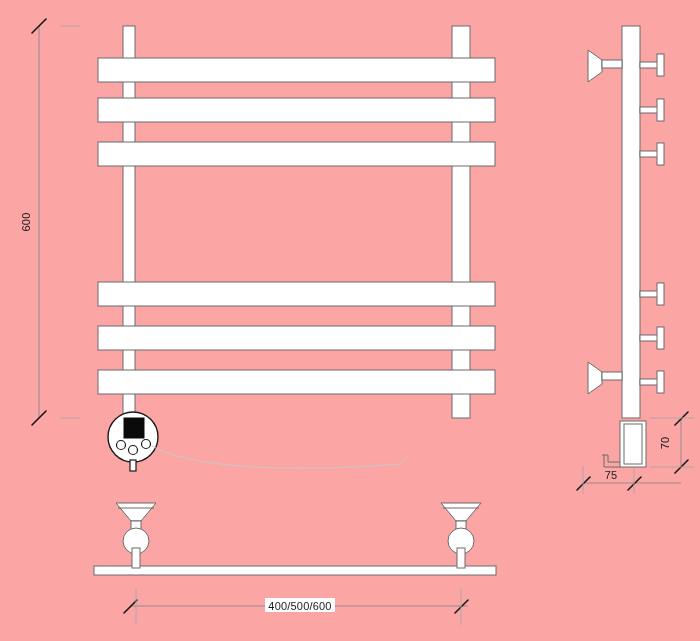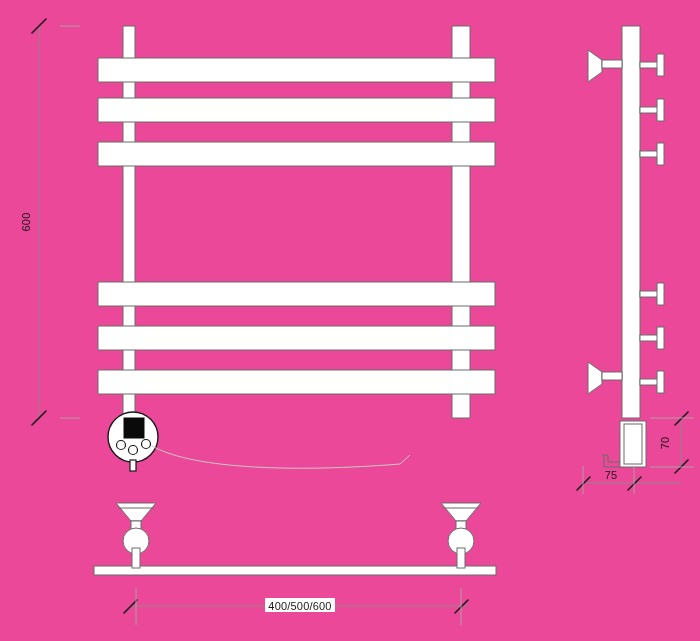--- a/index.html
+++ b/index.html
@@ -10,21 +10,21 @@
   body {
     width: 700px;
     height: 641px;
     font-family: "Liberation Sans", sans-serif;
     overflow: hidden;
   }
   #drawing-root {
     position: relative;
     width: 700px;
     height: 641px;
-    background: #ec4899;
+    background: #fca5a5;
   }
   svg#tech-drawing {
     display: block;
     width: 700px;
     height: 641px;
   }
   .part-line {
     fill: none;
     stroke: #6b6b6b;
     stroke-width: 1;

